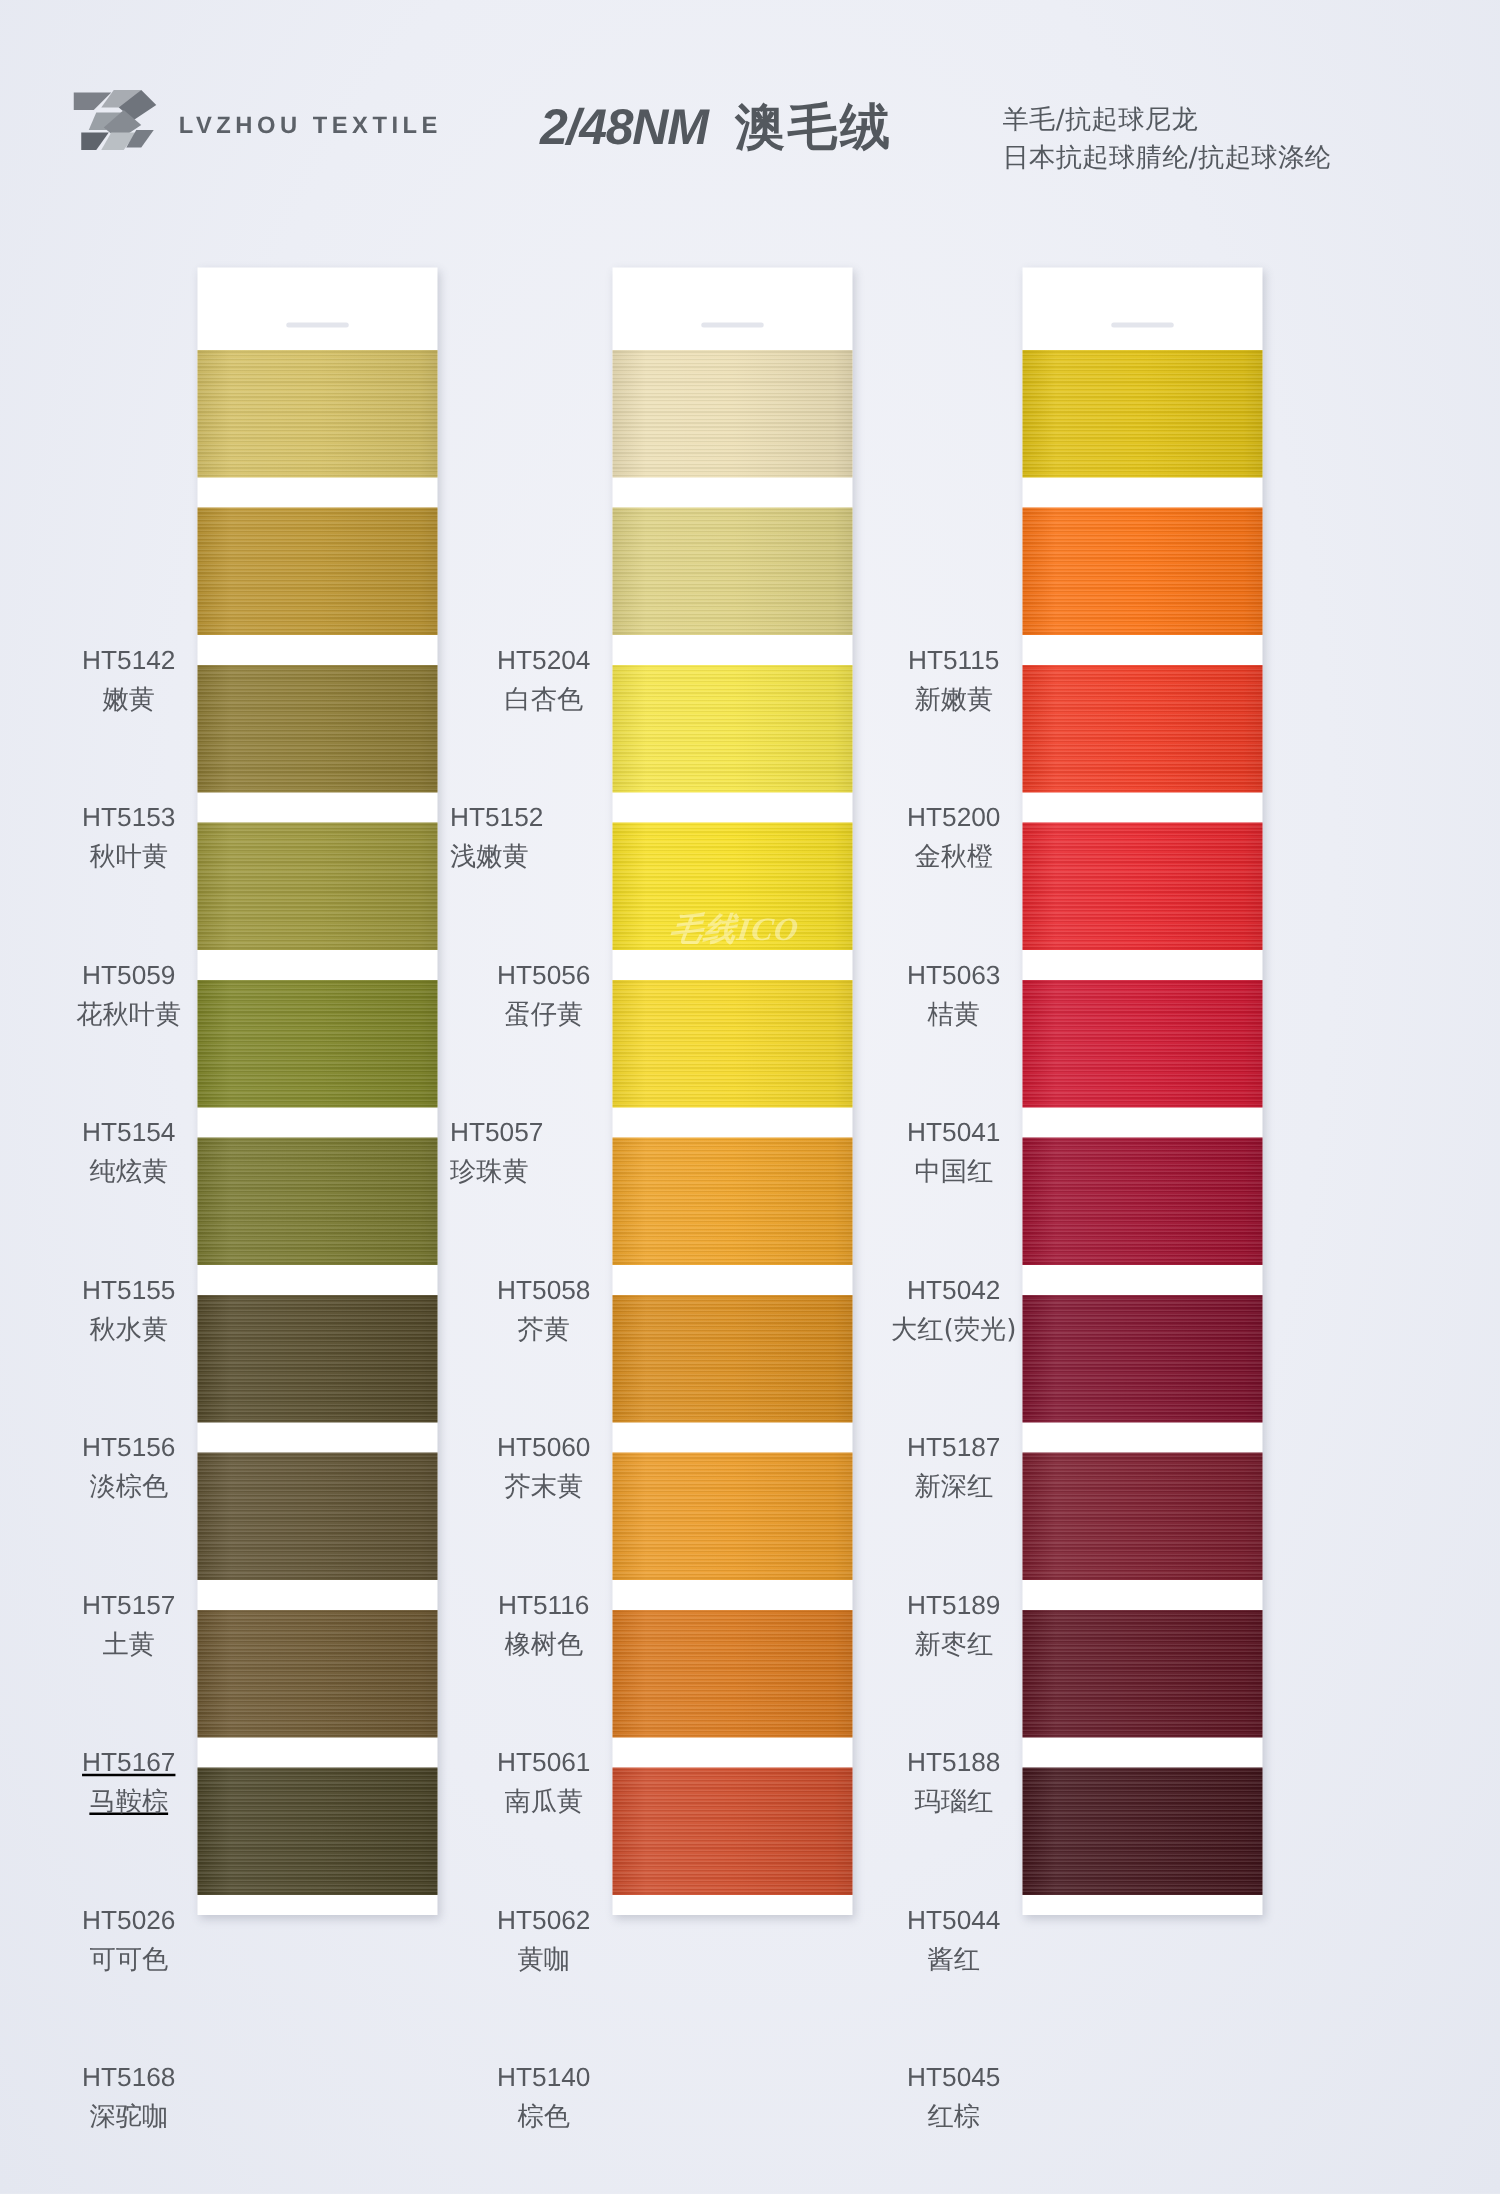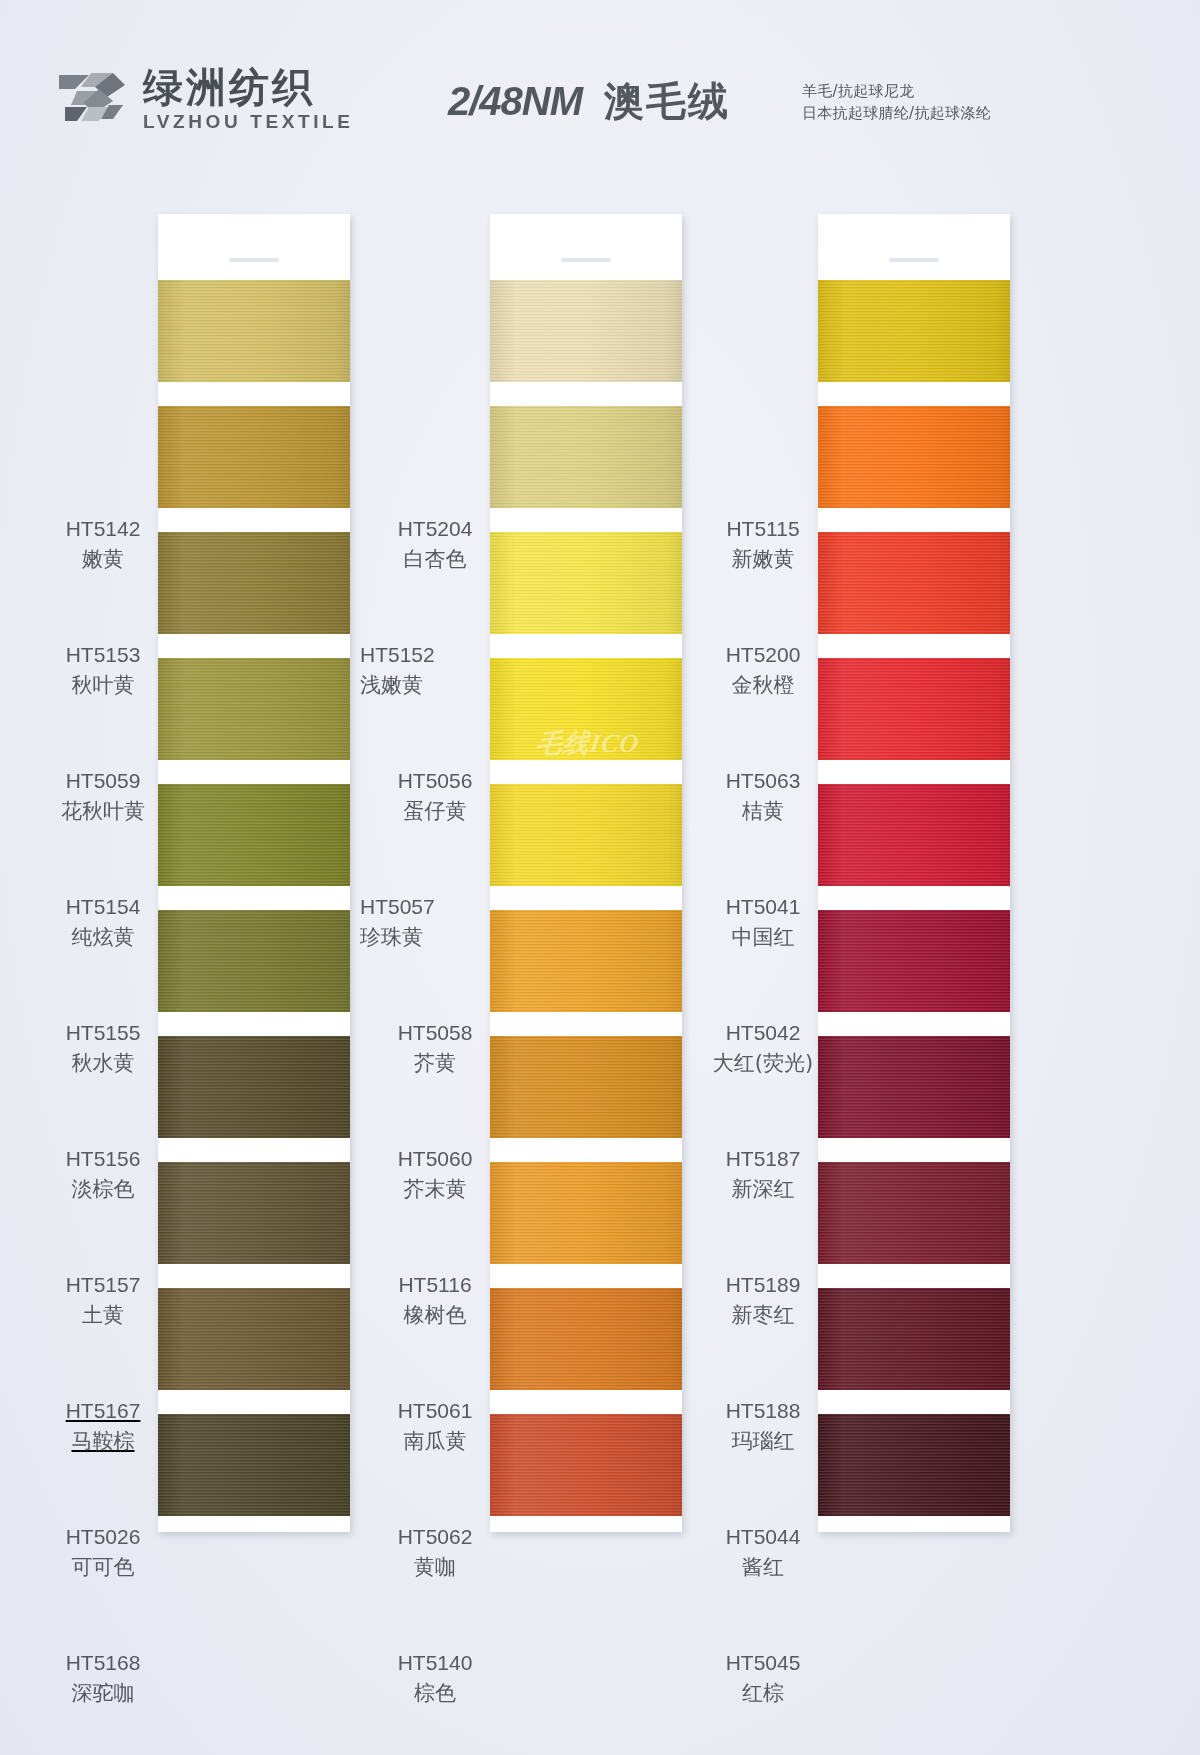--- a/index.html
+++ b/index.html
@@ -73,32 +73,31 @@
     font-weight: bold;
     color: #53585e;
     letter-spacing: 1px;
     white-space: nowrap;
     font-family: "DejaVu Sans", sans-serif;
   }
   .title-main .nm {
     font-family: "Liberation Sans", sans-serif;
     font-style: italic;
     letter-spacing: -1px;
-    margin-left: 16px;
   }
   .title-main .cn {
     margin-left: 22px;
     letter-spacing: 2px;
   }
 
   .spec {
     position: absolute;
     left: 802px;
     top: 22px;
-    font-size: 15px;
+    font-size: 21px;
     line-height: 1.48;
     color: #54595f;
     font-family: "DejaVu Sans", sans-serif;
     letter-spacing: 0.3px;
   }
 
   
   .columns {
     position: absolute;
     top: 214px;
@@ -202,21 +201,20 @@
         <polygon points="36,6 58,6 44,20 26,20" fill="#a8acb2"></polygon>
         <polygon points="58,6 70,18 52,30 40,20" fill="#6f747c"></polygon>
         <polygon points="22,24 44,24 30,38 16,38" fill="#9aa0a6"></polygon>
         <polygon points="44,22 58,34 40,46 28,36" fill="#868b92"></polygon>
         <polygon points="10,40 32,40 22,54 10,54" fill="#5f646c"></polygon>
         <polygon points="34,40 54,40 44,54 26,54" fill="#babfc4"></polygon>
         <polygon points="54,38 68,38 58,52 46,52" fill="#787d85"></polygon>
       </svg>
     </div>
     <div class="logo-text">
-      <div class="logo-cn">绿洲纺织</div>
       <div class="logo-en">LVZHOU TEXTILE</div>
     </div>
   </div>
 
   <div class="title-main">
     <span class="nm">2/48NM</span><span class="cn">澳毛绒</span>
   </div>
 
   <div class="spec">
     <div>羊毛/抗起球尼龙</div>

